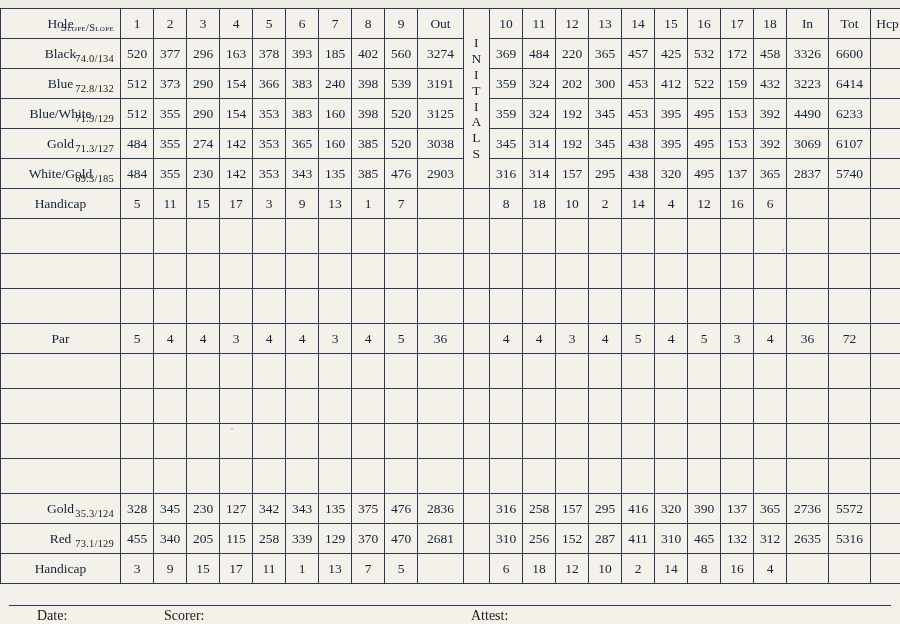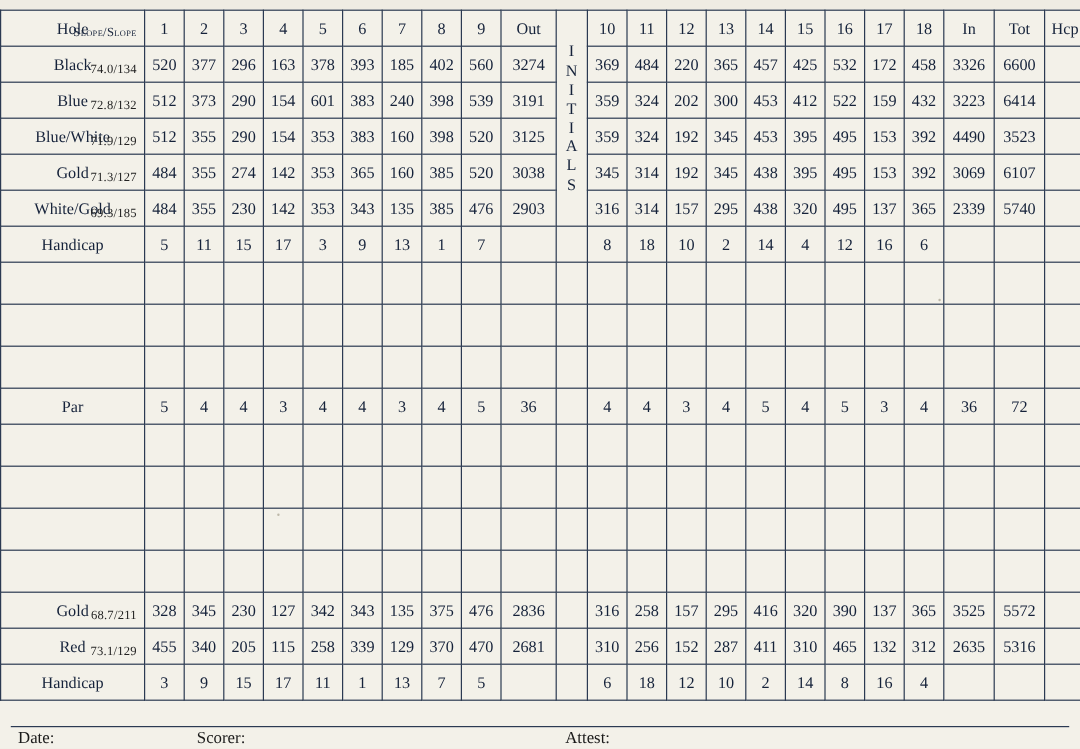--- a/index.html
+++ b/index.html
@@ -100,21 +100,21 @@
     left: 9px;
     right: 9px;
     bottom: 4px;
     height: 22px;
     font-size: 14px;
   }
   #footer .fitem {
     position: absolute;
     top: 2px;
   }
-  #f-date { left: 6px; }
+  #f-date { left: 28px; }
   #f-scorer { left: 155px; }
   #f-attest { left: 462px; }
   #footrule {
     position: absolute;
     left: 9px;
     right: 9px;
     bottom: 26px;
     border-top: 1px solid #2b3a52;
     height: 0;
   }
@@ -209,21 +209,21 @@
           <td>3326</td>
           <td>6600</td>
           <td></td>
         </tr>
         <tr>
           <td class="label"><span>Blue</span><span class="rs">72.8/132</span></td>
           <td>512</td>
           <td>373</td>
           <td>290</td>
           <td>154</td>
-          <td>601</td>
+          <td>366</td>
           <td>383</td>
           <td>240</td>
           <td>398</td>
           <td>539</td>
           <td>3191</td>
           <td>359</td>
           <td>324</td>
           <td>202</td>
           <td>300</td>
           <td>453</td>
@@ -250,21 +250,21 @@
           <td class="hl-blue">359</td>
           <td class="hl-blue">324</td>
           <td>192</td>
           <td>345</td>
           <td class="hl-blue">453</td>
           <td>395</td>
           <td>495</td>
           <td>153</td>
           <td>392</td>
           <td>4490</td>
-          <td>3523</td>
+          <td>6233</td>
           <td></td>
         </tr>
         <tr>
           <td class="label"><span>Gold</span><span class="rs">71.3/127</span></td>
           <td>484</td>
           <td>355</td>
           <td>274</td>
           <td>142</td>
           <td>353</td>
           <td>365</td>
@@ -299,21 +299,21 @@
           <td>2903</td>
           <td class="hl-gold">316</td>
           <td>314</td>
           <td class="hl-gold">157</td>
           <td class="hl-gold">295</td>
           <td>438</td>
           <td class="hl-gold">320</td>
           <td>495</td>
           <td class="hl-gold">137</td>
           <td>365</td>
-          <td>2339</td>
+          <td>2837</td>
           <td>5740</td>
           <td></td>
         </tr>
         <tr>
           <td class="label"><span>Handicap</span></td>
           <td>5</td>
           <td>11</td>
           <td>15</td>
           <td>17</td>
           <td>3</td>
@@ -538,42 +538,42 @@
           <td class="blank" style="height: 34px;"></td>
           <td class="blank" style="height: 34px;"></td>
           <td class="blank" style="height: 34px;"></td>
           <td class="blank" style="height: 34px;"></td>
           <td class="blank" style="height: 34px;"></td>
           <td class="blank" style="height: 34px;"></td>
           <td class="blank" style="height: 34px;"></td>
           <td class="blank" style="height: 34px;"></td>
         </tr>
         <tr>
-          <td class="label"><span>Gold</span><span class="rs">68.7/211</span></td>
+          <td class="label"><span>Gold</span><span class="rs">35.3/124</span></td>
           <td>328</td>
           <td>345</td>
           <td>230</td>
           <td>127</td>
           <td>342</td>
           <td>343</td>
           <td>135</td>
           <td>375</td>
           <td>476</td>
           <td>2836</td>
           <td></td>
           <td>316</td>
           <td>258</td>
           <td>157</td>
           <td>295</td>
           <td>416</td>
           <td>320</td>
           <td>390</td>
           <td>137</td>
           <td>365</td>
-          <td>3525</td>
+          <td>2736</td>
           <td>5572</td>
           <td></td>
         </tr>
         <tr>
           <td class="label"><span>Red</span><span class="rs">73.1/129</span></td>
           <td>455</td>
           <td>340</td>
           <td>205</td>
           <td>115</td>
           <td>258</td>

